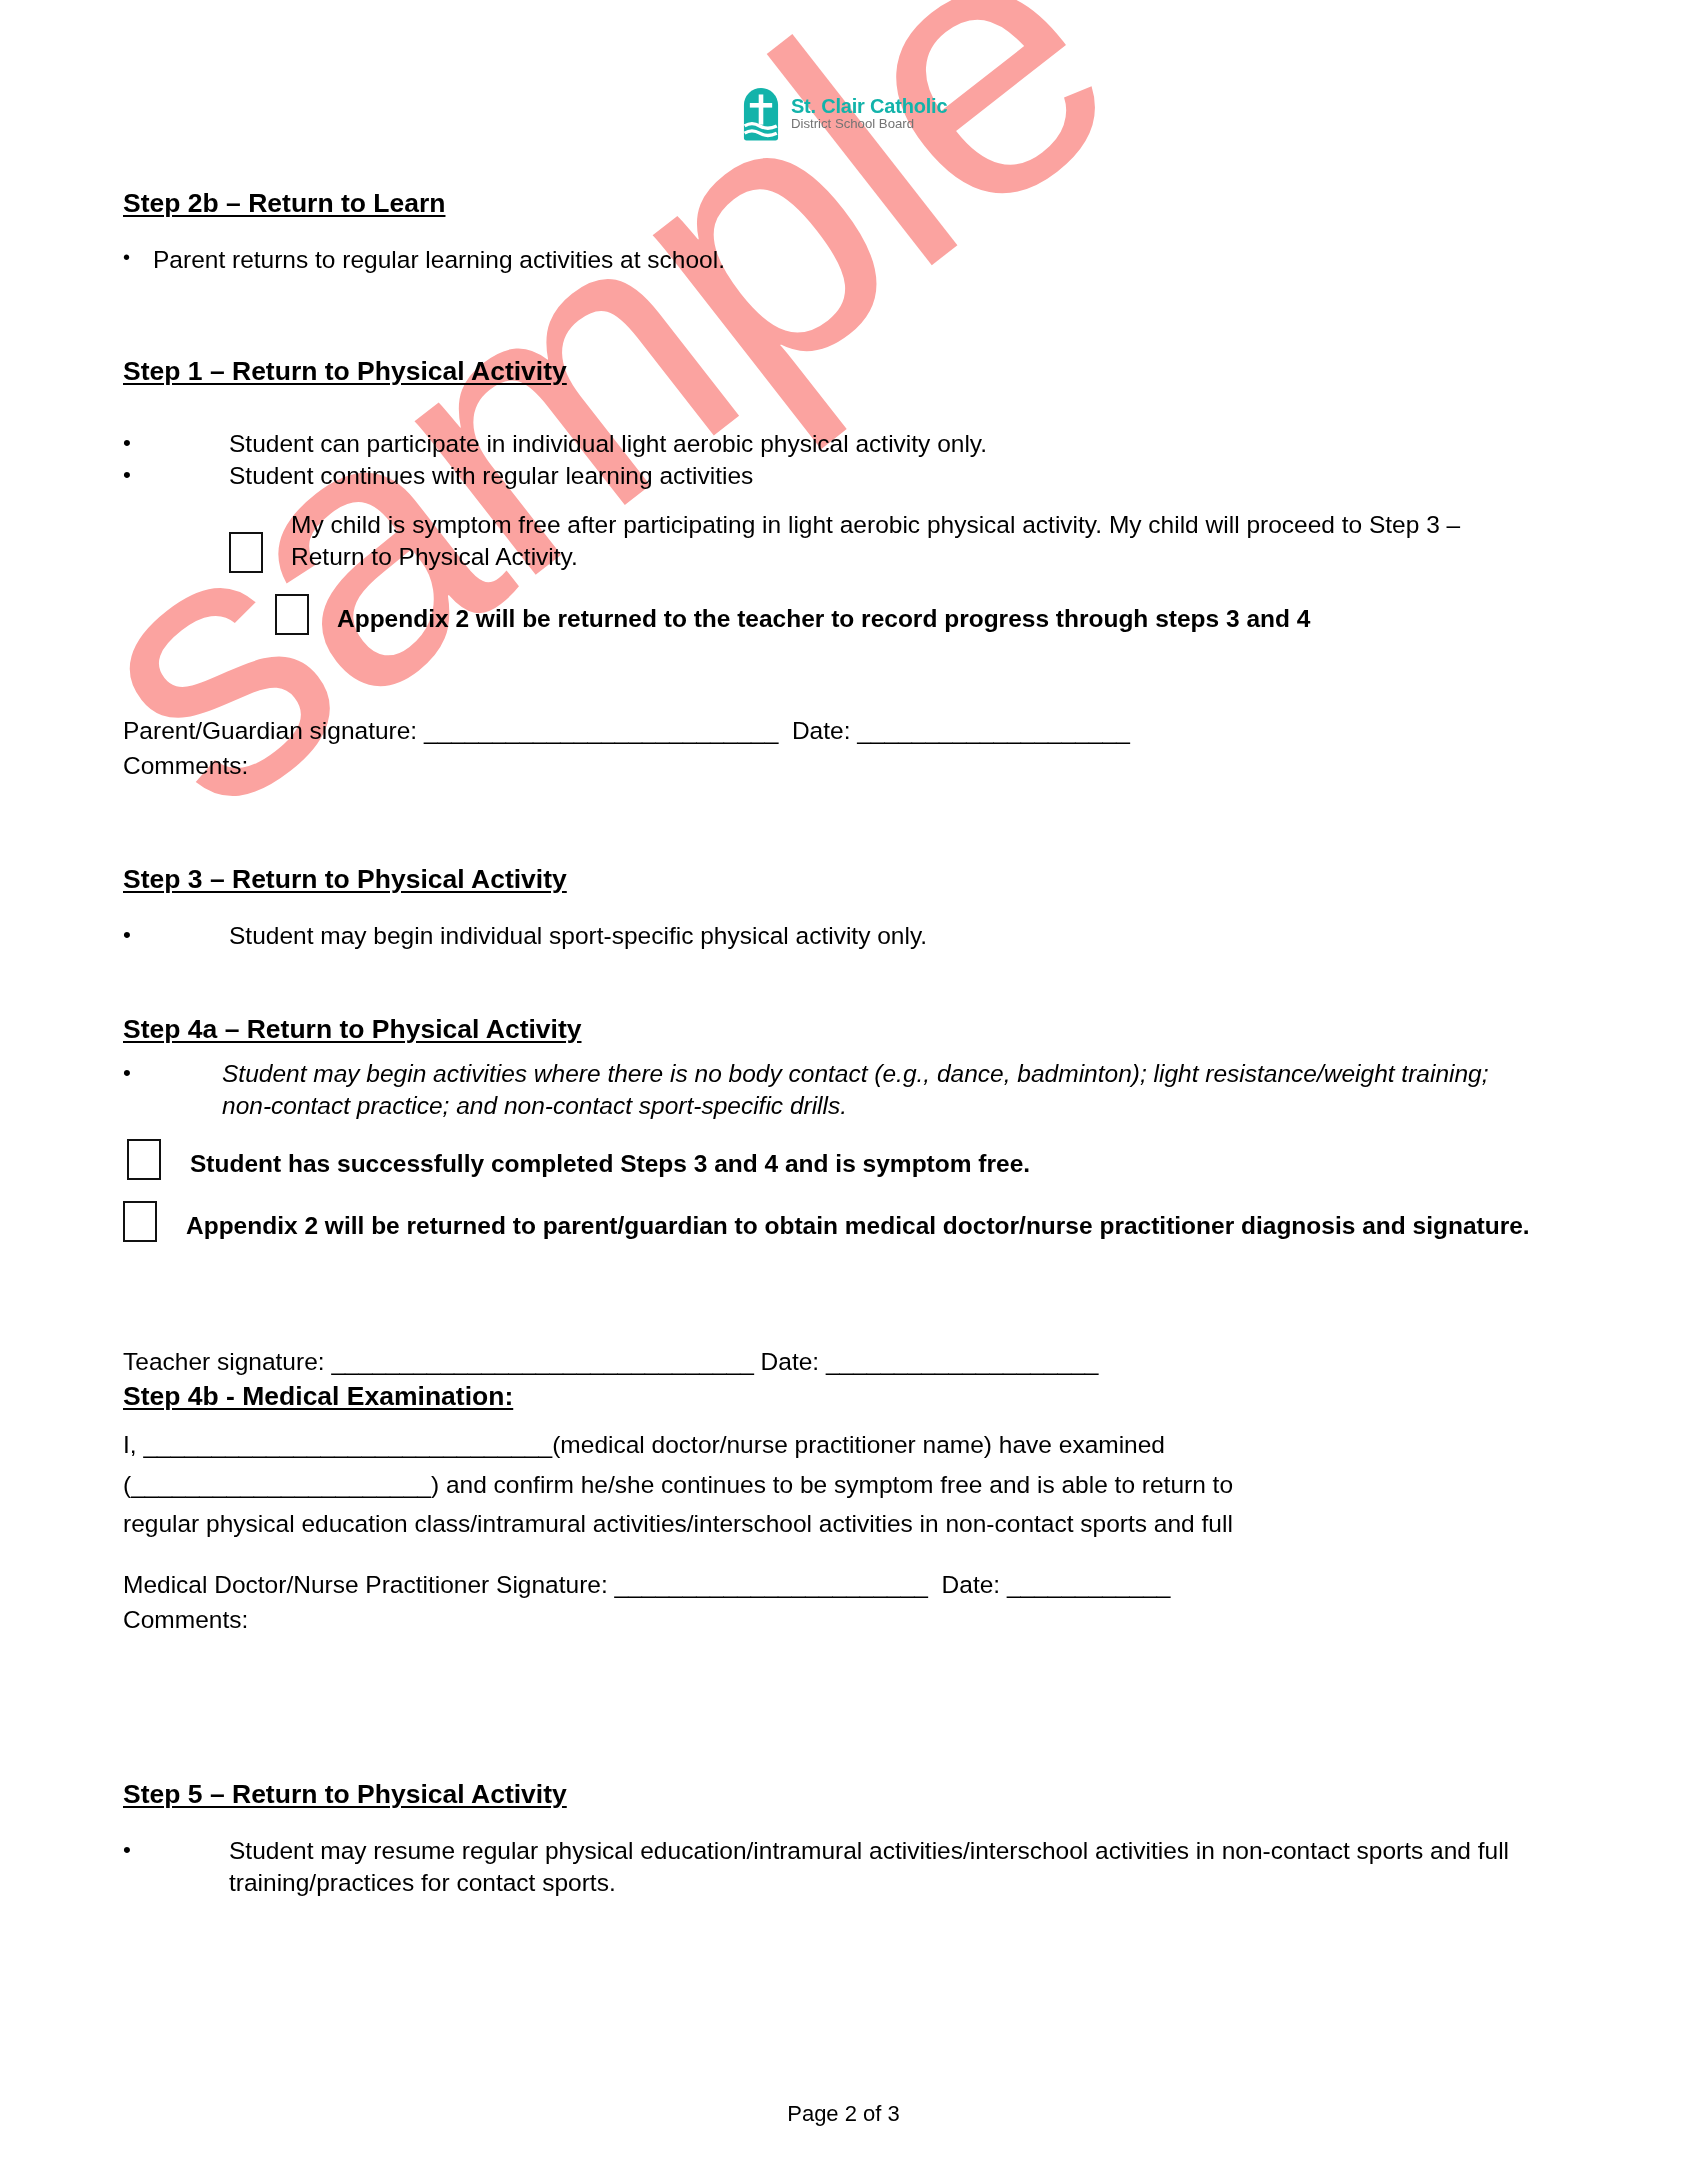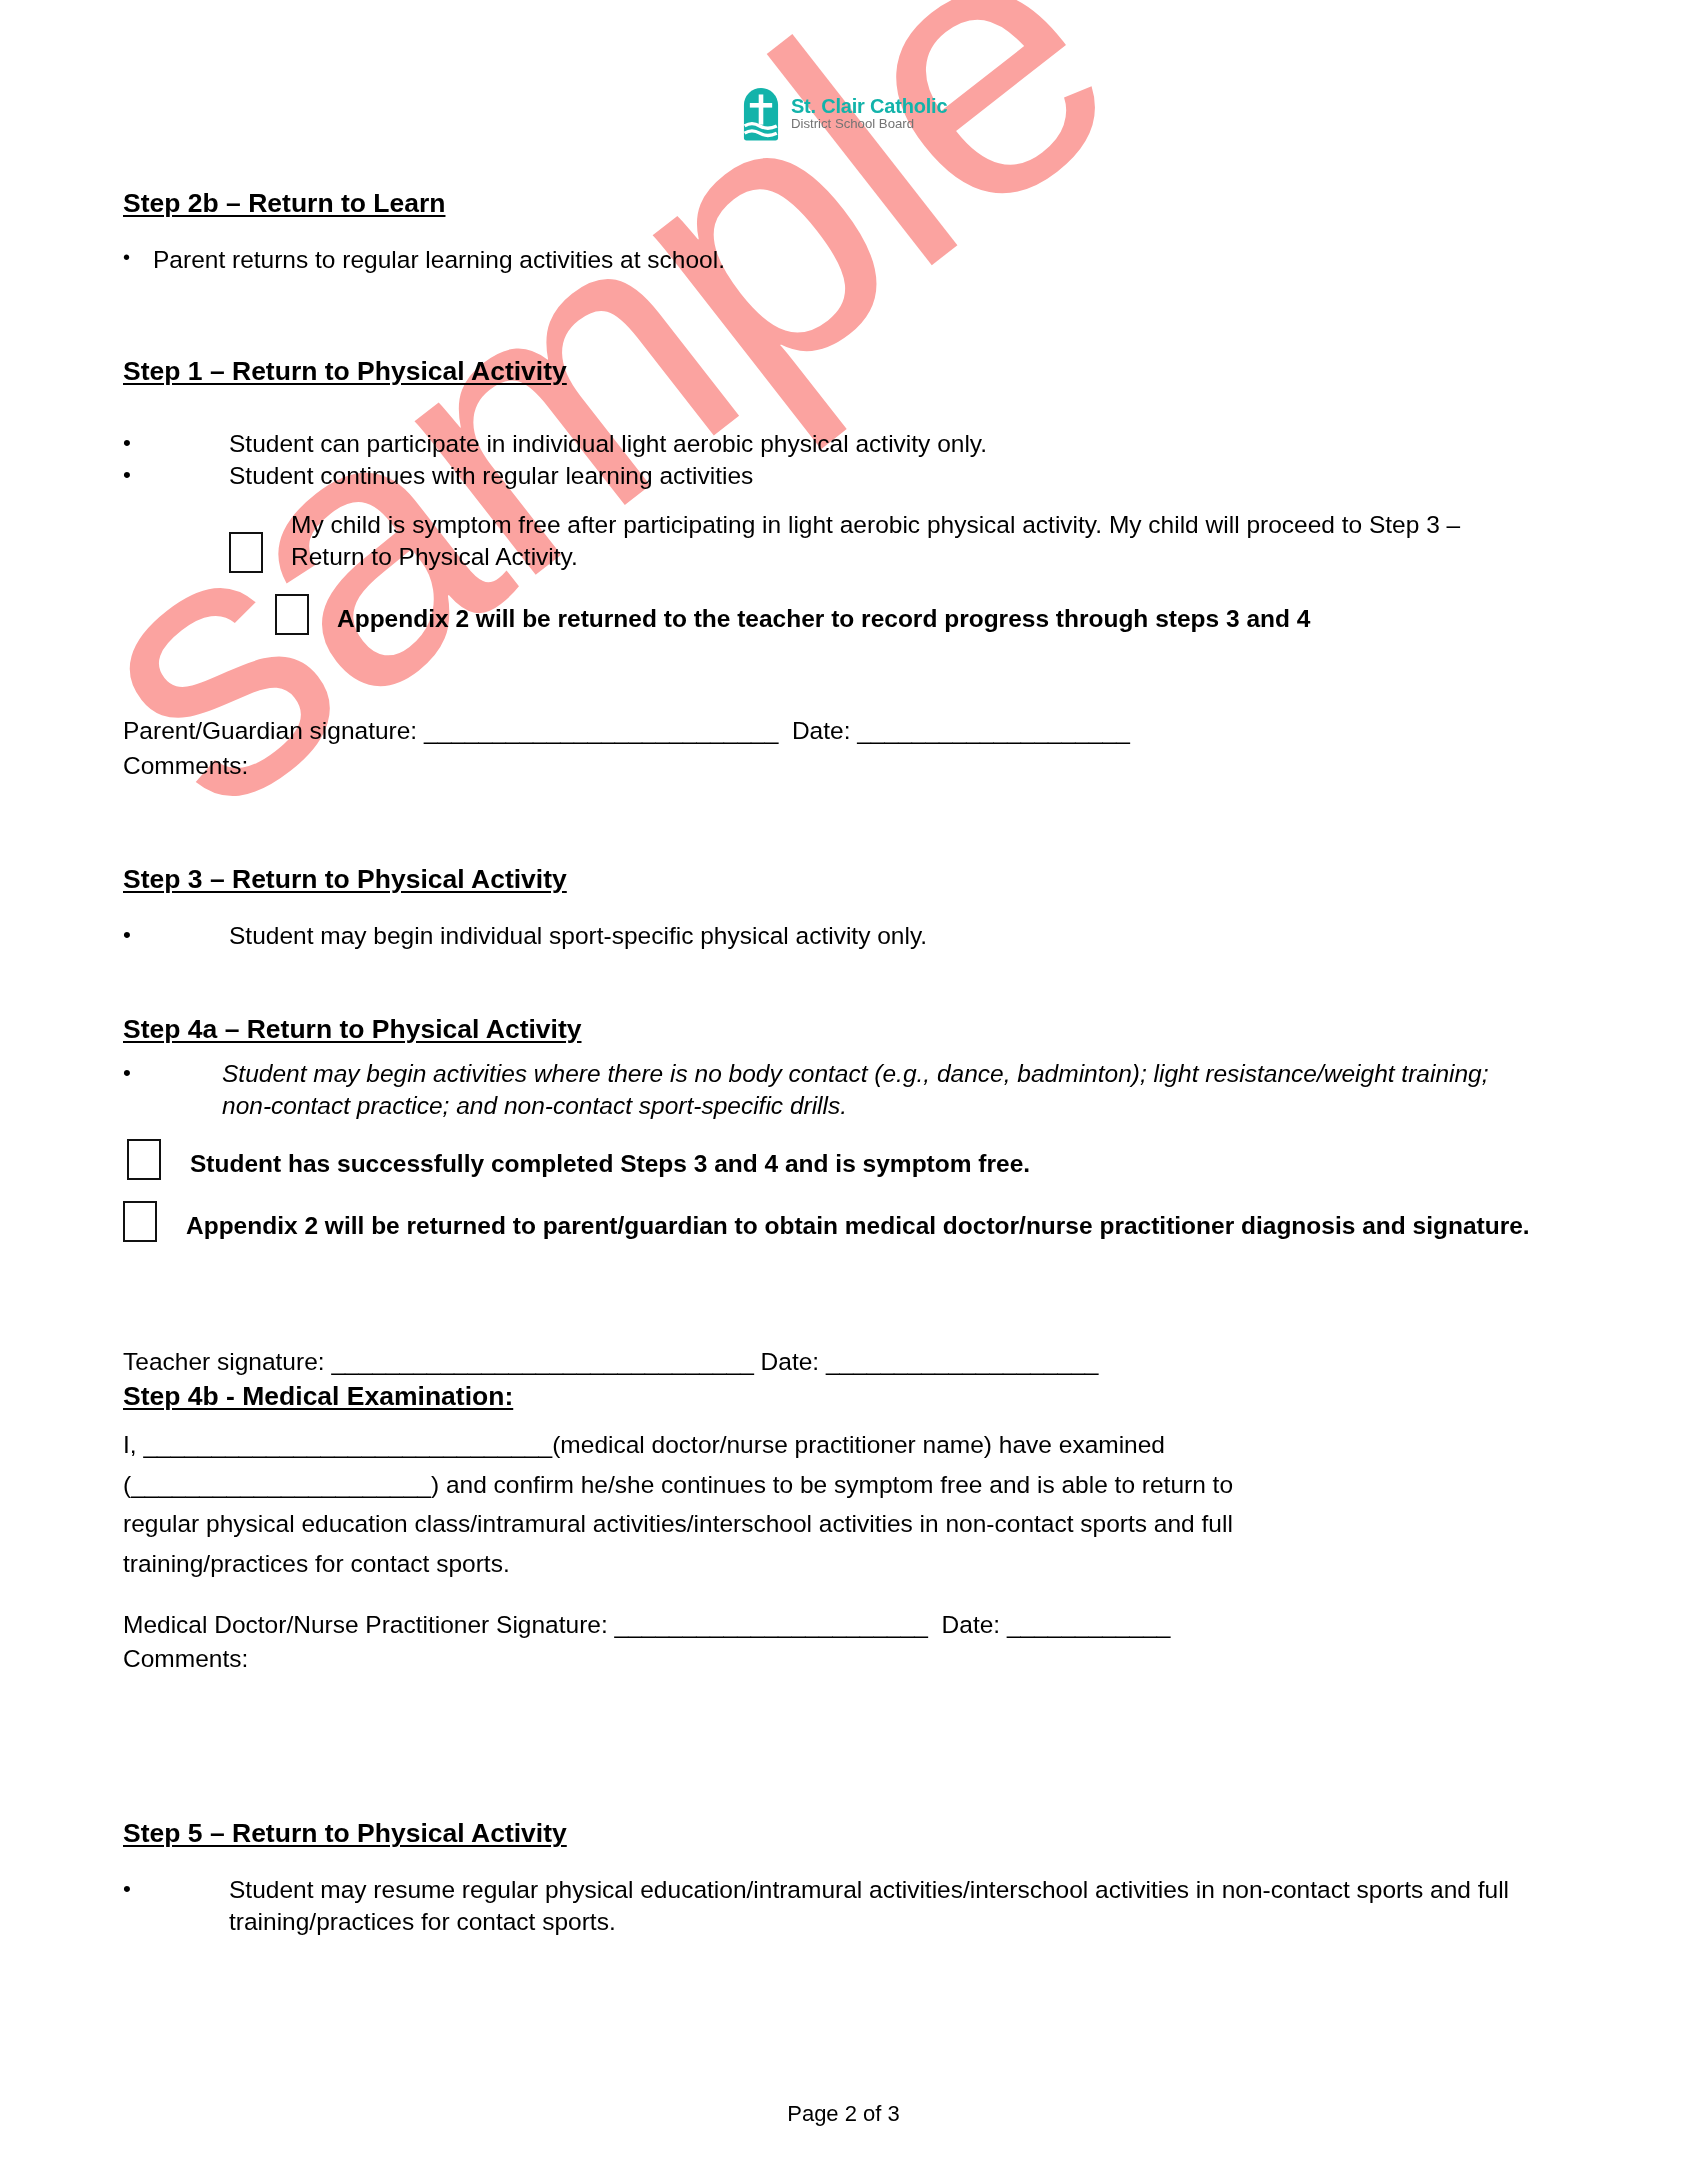--- a/index.html
+++ b/index.html
@@ -319,21 +319,20 @@
     </p>
 
     <div class="head-row">
       <h2 class="step-head">Step 4b - Medical Examination:</h2>
     </div>
     <div class="spacer-xs"></div>
 
     <p class="sig-line" style="line-height:1.62;"> I, ______________________________(medical doctor/nurse practitioner name) have examined</p>
     <p class="sig-line" style="line-height:1.62;">(______________________) and confirm he/she continues to be symptom free and is able to return to</p>
     <p class="sig-line" style="line-height:1.62;">regular physical education class/intramural activities/interschool activities in non-contact sports and full</p>
-    <p class="sig-line" style="line-height:1.62;">training/practices for contact sports.</p>
 
     <div class="spacer-sm"></div>
 
     <p class="sig-line">
       <span>Medical Doctor/Nurse Practitioner Signature:</span><span>&nbsp;</span><span>_______________________</span><span>&nbsp;&nbsp;</span><span>Date:</span><span>&nbsp;</span><span>____________</span>
     </p>
     <p class="sig-line">Comments:</p>
 
     <div class="spacer-xl"></div>
     <div class="spacer-lg"></div>

